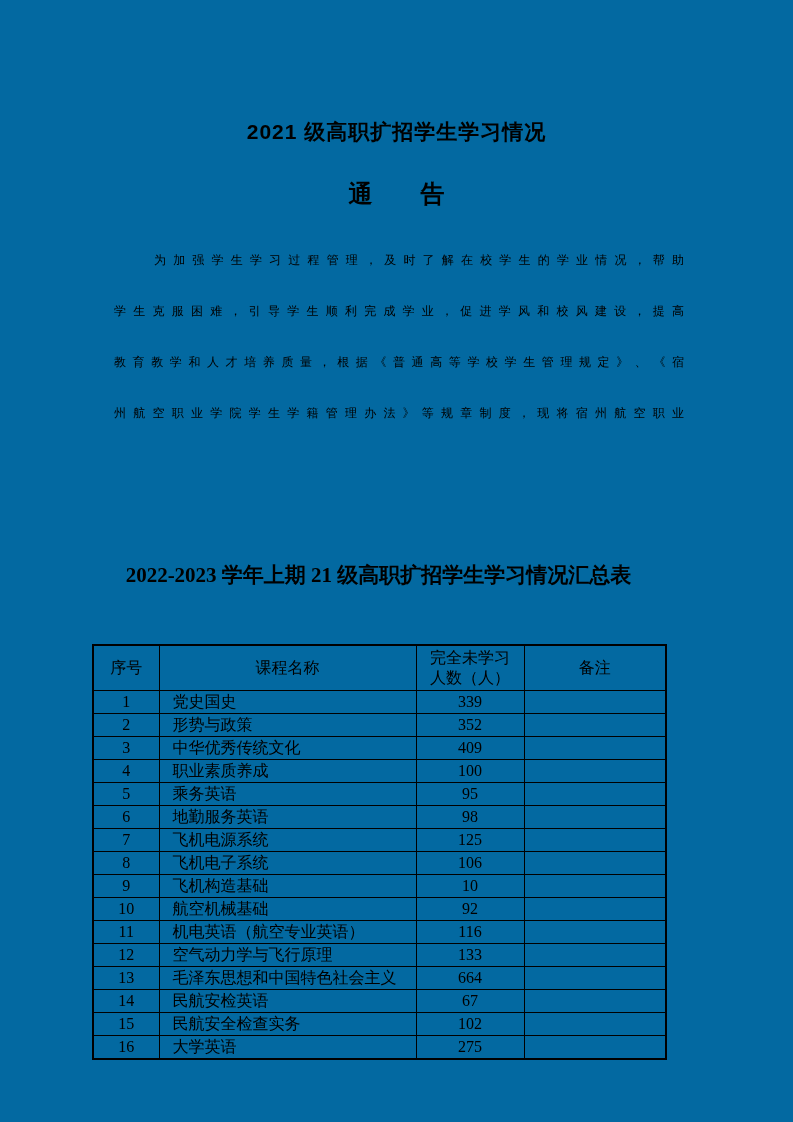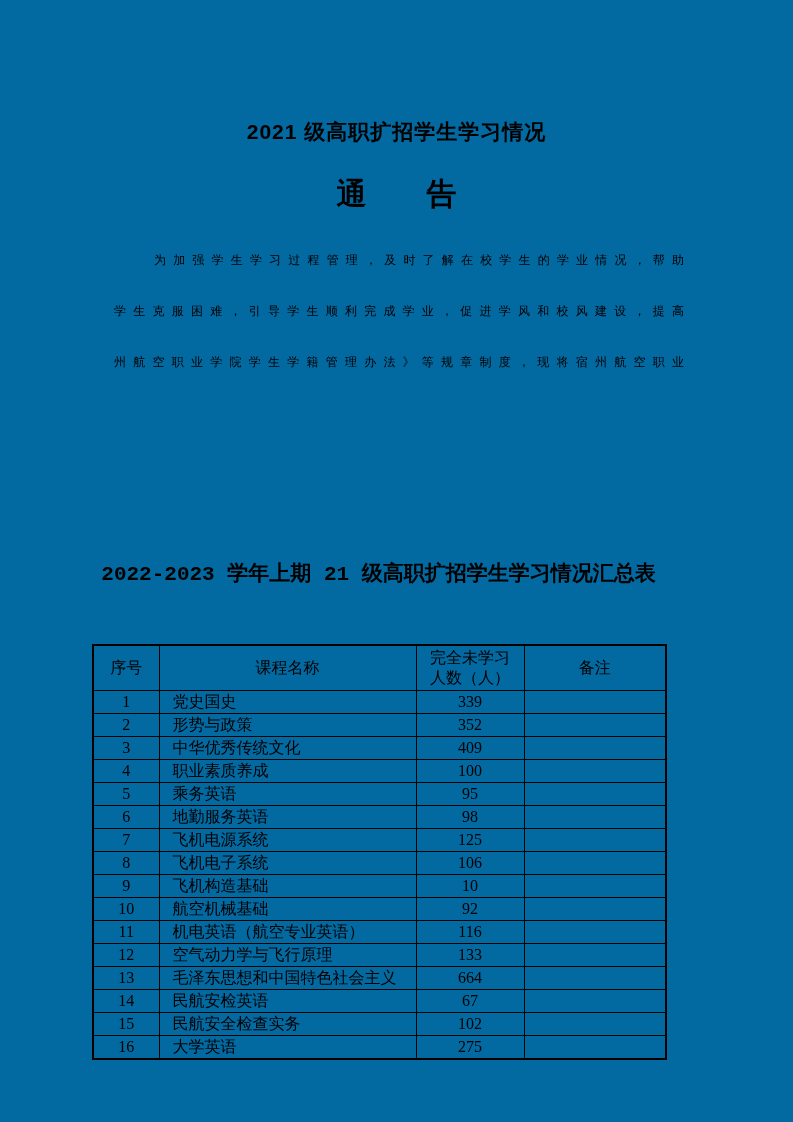--- a/index.html
+++ b/index.html
@@ -31,21 +31,21 @@
     letter-spacing: 1px;
   }
   .notice-heading {
     position: absolute;
     top: 176px;
     left: 0;
     width: 793px;
     text-align: center;
     font-family: "Liberation Sans", sans-serif;
     font-weight: bold;
-    font-size: 30px;
+    font-size: 24px;
     line-height: 36px;
   }
   .body-paragraph {
     position: absolute;
     top: 235px;
     left: 114px;
     width: 571px;
     font-family: "Liberation Serif", serif;
     font-size: 12px;
   }
@@ -63,21 +63,21 @@
   .body-line.last-line {
     text-align: left;
     text-align-last: left;
   }
   .summary-table-title {
     position: absolute;
     top: 560px;
     left: 92px;
     width: 573px;
     text-align: center;
-    font-family: Liberation Mono, monospace;
+    font-family: Liberation Serif, serif;
     font-weight: bold;
     font-size: 21px;
     line-height: 30px;
   }
   table.summary-table {
     position: absolute;
     top: 644px;
     left: 92px;
     width: 573px;
     border-collapse: collapse;
@@ -127,20 +127,21 @@
 <div class="page">
 
   <div class="doc-title">2021 级高职扩招学生学习情况</div>
 
   <div class="notice-heading">通　　告</div>
 
   <div class="body-paragraph">
 
   <div class="body-line indent">为加强学生学习过程管理，及时了解在校学生的学业情况，帮助</div>
       <div class="body-line">学生克服困难，引导学生顺利完成学业，促进学风和校风建设，提高</div>
+      <div class="body-line">教育教学和人才培养质量，根据《普通高等学校学生管理规定》、《宿</div>
       <div class="body-line">州航空职业学院学生学籍管理办法》等规章制度，现将宿州航空职业</div>
     </div>
 
   <div class="summary-table-title">2022-2023 学年上期 21 级高职扩招学生学习情况汇总表</div>
 
   <table class="summary-table">
     <colgroup>
       <col class="c-no">
       <col class="c-course">
       <col class="c-count">

